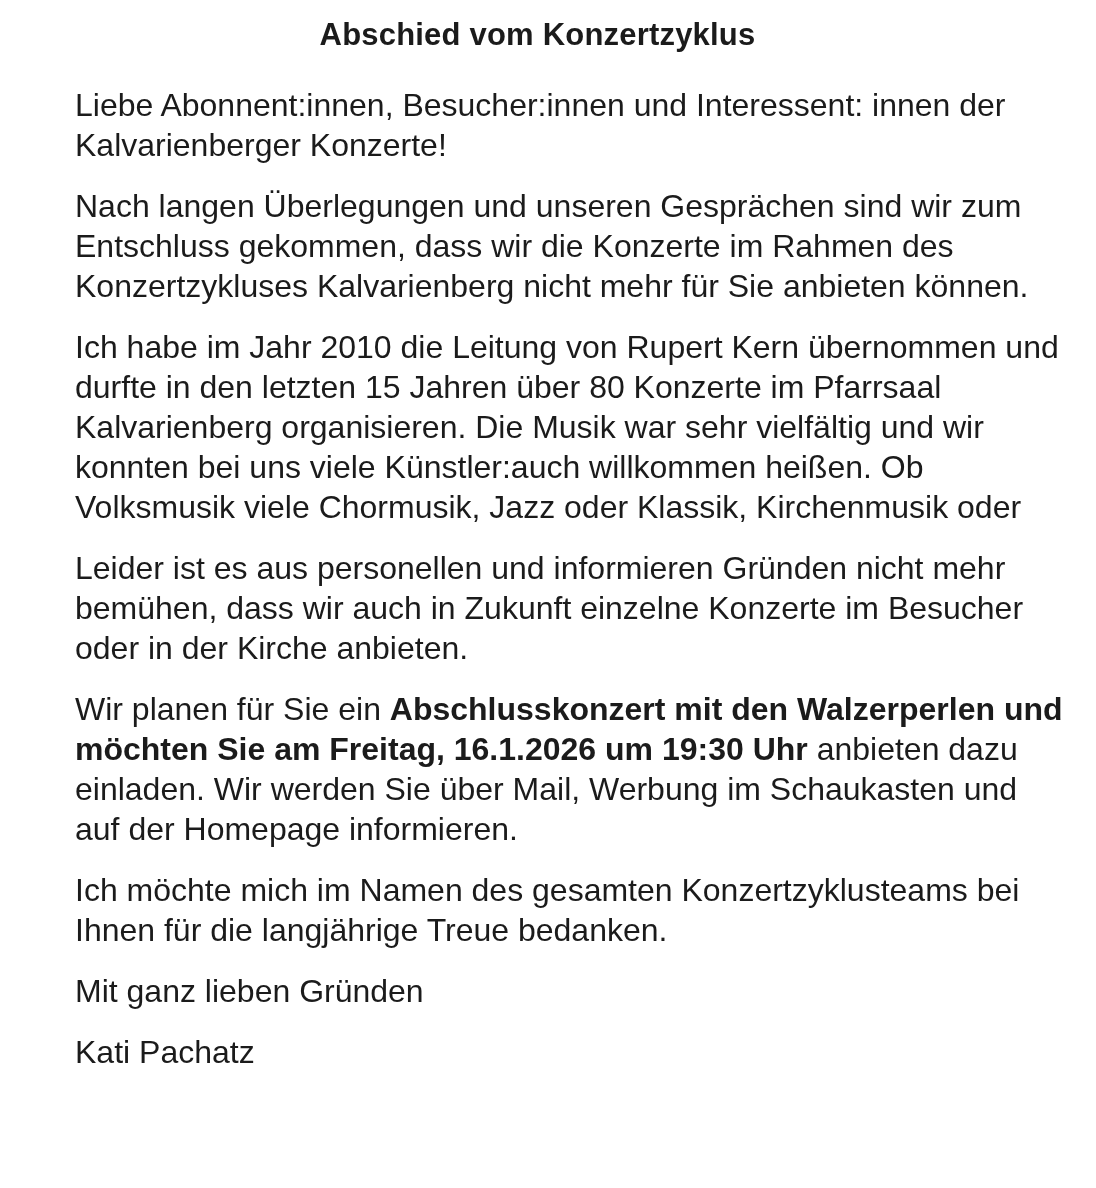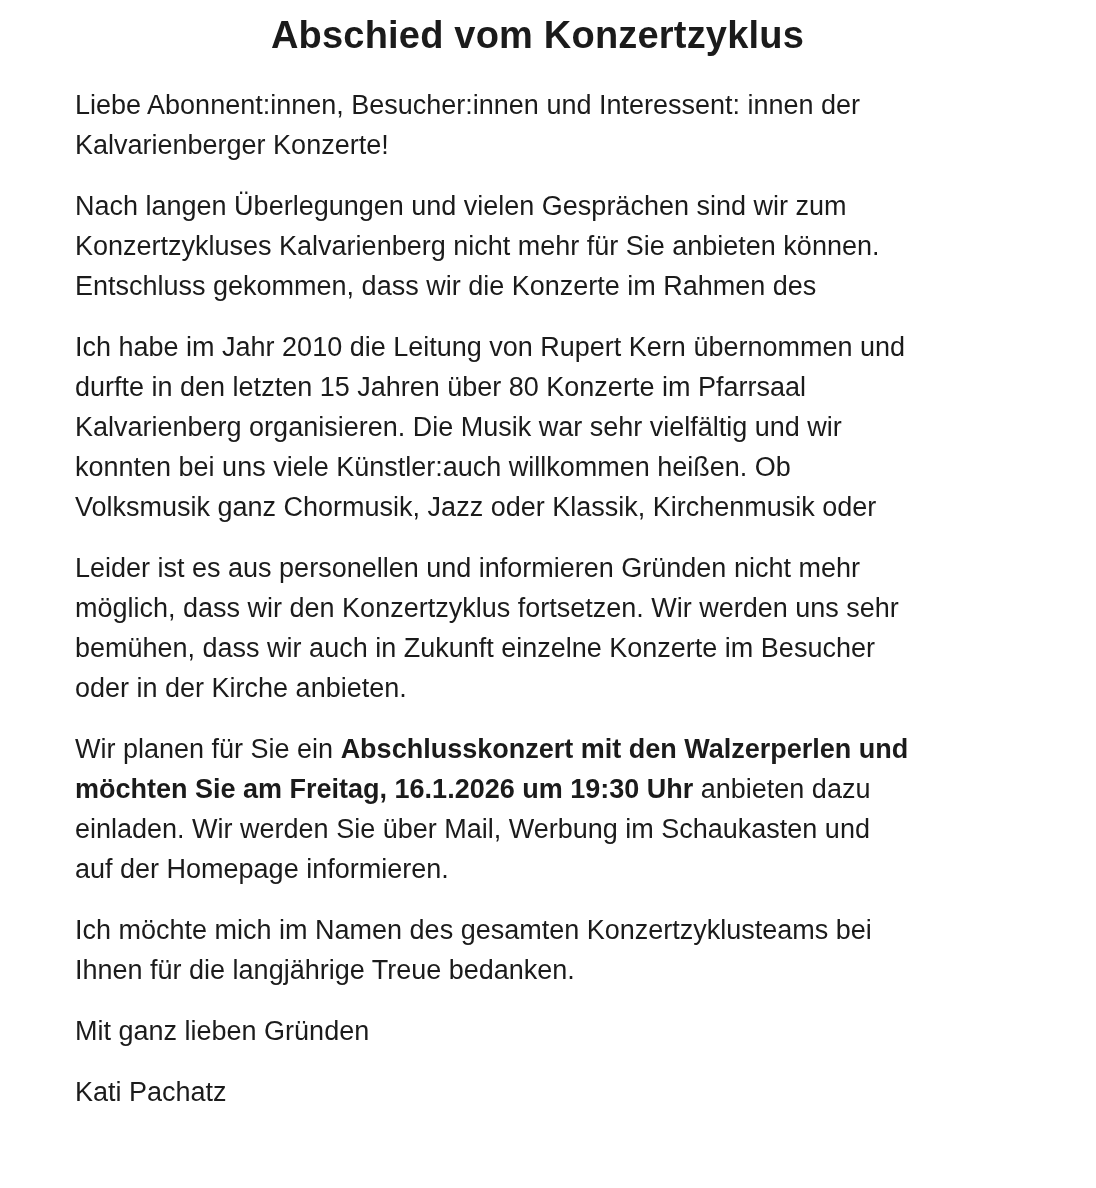--- a/index.html
+++ b/index.html
@@ -14,64 +14,63 @@
     background: #ffffff;
     font-family: "Liberation Sans", sans-serif;
     color: #1b1b1b;
     overflow: hidden;
     box-sizing: border-box;
   }
   .content {
     padding: 14px 96px 0 75px;
   }
   .doc-title {
-    font-size: 38px;
+    font-size: 31px;
     font-weight: bold;
     text-align: center;
     line-height: 42px;
     margin: 0 0 29px 0;
     letter-spacing: 0.2px;
   }
   .paragraph {
     margin: 0 0 21px 0;
   }
   .line {
-    font-size: 27px;
+    font-size: 32px;
     line-height: 40px;
     white-space: nowrap;
   }
   .run { font-weight: normal; }
   .run.bold { font-weight: bold; text-align: right; }
 </style>
 </head>
 <body>
 
 <div class="page">
   <div class="content">
     <h1 class="doc-title">Abschied vom Konzertzyklus</h1>
     <div>
         <div class="paragraph">
           <div class="line"><span class="run">Liebe Abonnent:innen, Besucher:innen und Interessent: innen der</span></div>
           <div class="line"><span class="run">Kalvarienberger Konzerte!</span></div>
         </div>
         <div class="paragraph">
-          <div class="line"><span class="run">Nach langen Überlegungen und vielen Gesprächen sind wir zum</span></div>
+          <div class="line"><span class="run">Nach langen Überlegungen und unseren Gesprächen sind wir zum</span></div>
+          <div class="line"><span class="run">Entschluss gekommen, dass wir die Konzerte im Rahmen des</span></div>
           <div class="line"><span class="run">Konzertzykluses Kalvarienberg nicht mehr für Sie anbieten können.</span></div>
-          <div class="line"><span class="run">Entschluss gekommen, dass wir die Konzerte im Rahmen des</span></div>
         </div>
         <div class="paragraph">
           <div class="line"><span class="run">Ich habe im Jahr 2010 die Leitung von Rupert Kern übernommen und</span></div>
           <div class="line"><span class="run">durfte in den letzten 15 Jahren über 80 Konzerte im Pfarrsaal</span></div>
           <div class="line"><span class="run">Kalvarienberg organisieren. Die Musik war sehr vielfältig und wir</span></div>
           <div class="line"><span class="run">konnten bei uns viele Künstler:auch willkommen heißen. Ob</span></div>
-          <div class="line"><span class="run">Volksmusik ganz Chormusik, Jazz oder Klassik, Kirchenmusik oder</span></div>
+          <div class="line"><span class="run">Volksmusik viele Chormusik, Jazz oder Klassik, Kirchenmusik oder</span></div>
         </div>
         <div class="paragraph">
           <div class="line"><span class="run">Leider ist es aus personellen und informieren Gründen nicht mehr</span></div>
-          <div class="line"><span class="run">möglich, dass wir den Konzertzyklus fortsetzen. Wir werden uns sehr</span></div>
           <div class="line"><span class="run">bemühen, dass wir auch in Zukunft einzelne Konzerte im Besucher</span></div>
           <div class="line"><span class="run">oder in der Kirche anbieten.</span></div>
         </div>
         <div class="paragraph">
           <div class="line"><span class="run">Wir planen für Sie ein </span><span class="run bold">Abschlusskonzert mit den Walzerperlen und</span></div>
           <div class="line"><span class="run bold">möchten Sie am Freitag, 16.1.2026 um 19:30 Uhr</span><span class="run"> anbieten dazu</span></div>
           <div class="line"><span class="run">einladen. Wir werden Sie über Mail, Werbung im Schaukasten und</span></div>
           <div class="line"><span class="run">auf der Homepage informieren.</span></div>
         </div>
         <div class="paragraph">

